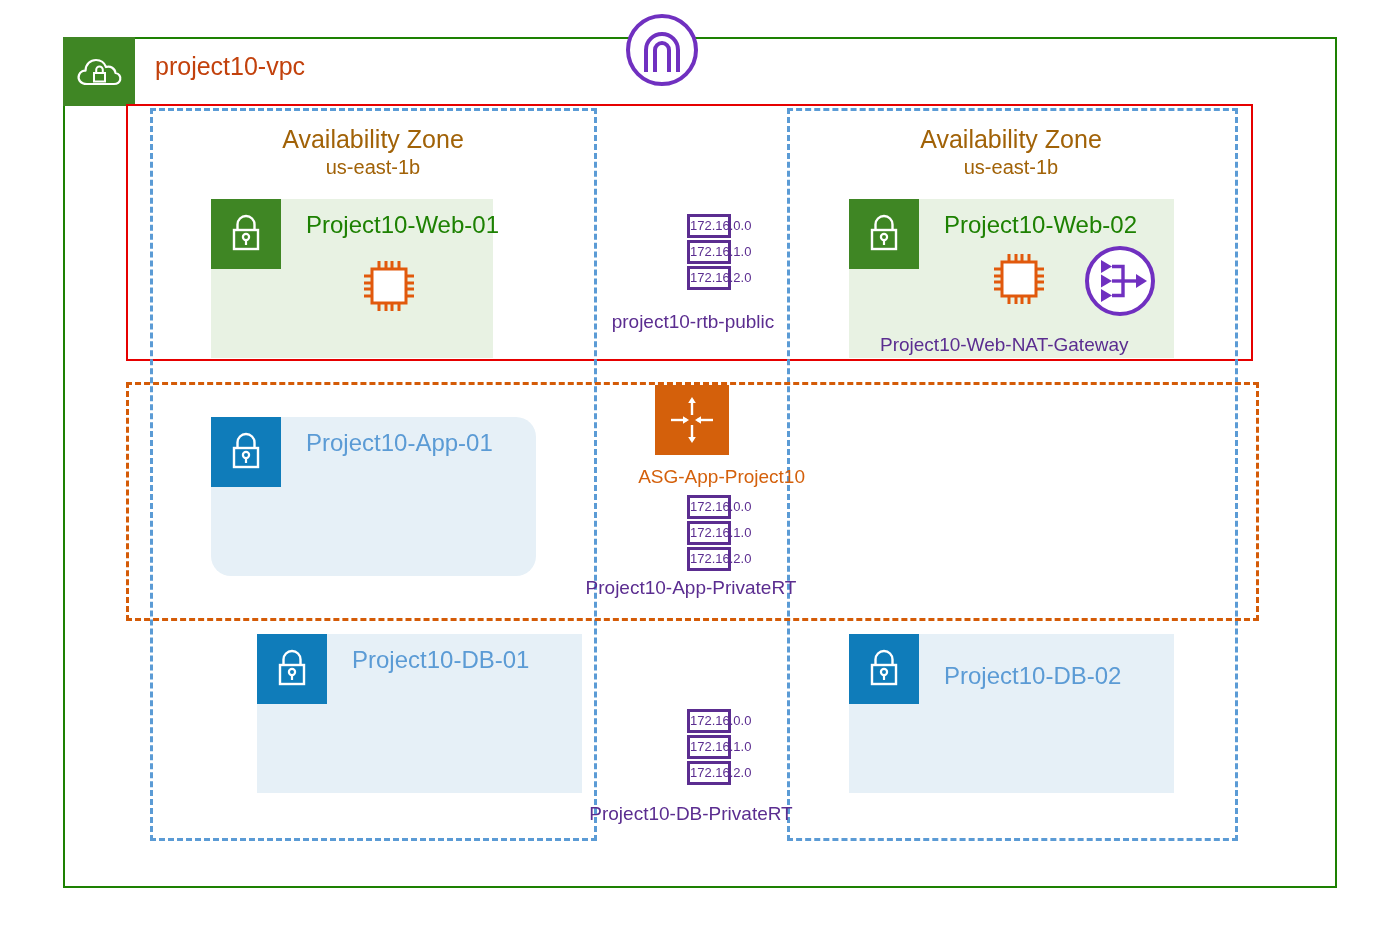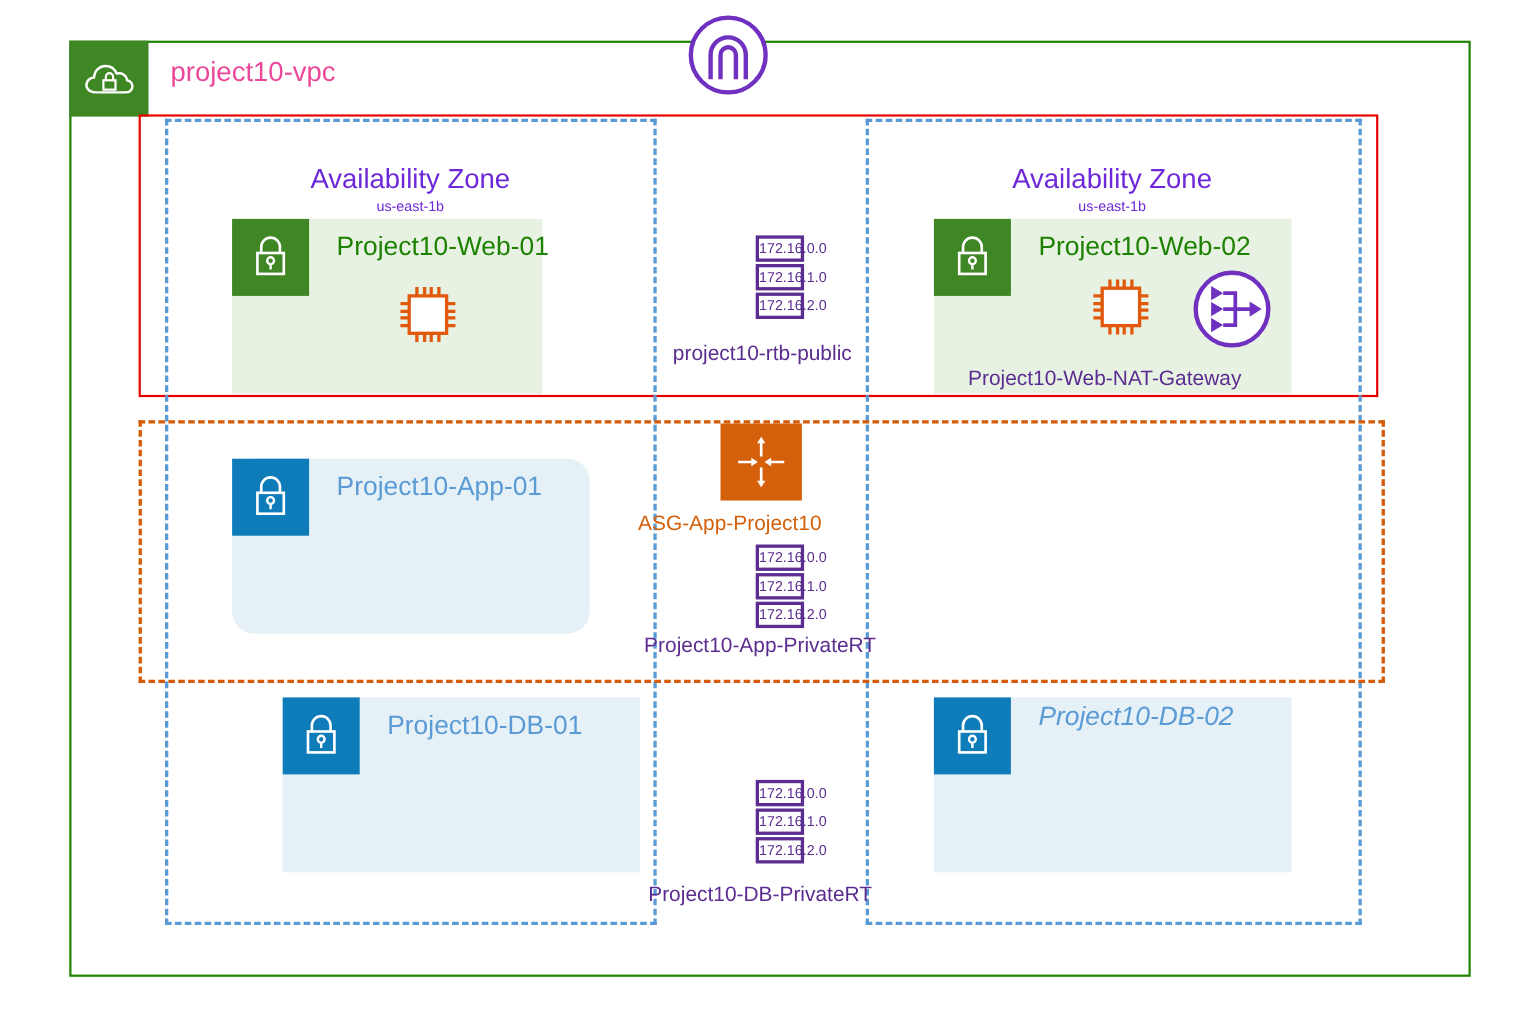--- a/index.html
+++ b/index.html
@@ -26,21 +26,21 @@
     border: 2px solid #1d8102;
   }
   #vpc-header-icon {
     left: 63px; top: 37px;
     width: 72px; height: 69px;
     background: #3f8624;
     display: flex; align-items: center; justify-content: center;
   }
   #vpc-title {
     left: 155px; top: 52px;
-    color: #ec4899;
+    color: #c2410c;
     font-size: 25px;
     white-space: nowrap;
   }
 
   
   #igw {
     left: 622px; top: 10px;
     width: 80px; height: 80px;
   }
 
@@ -66,27 +66,26 @@
 
   
   .az-box {
     border: 3px dashed #4a90d9;
     border-color: #5b9bd5;
   }
   #az-left-box  { left: 150px; top: 108px; width: 447px; height: 733px; }
   #az-right-box { left: 787px; top: 108px; width: 451px; height: 733px; }
 
   .az-title {
-    color: #6d28d9;
+    color: #a16207;
     text-align: center;
     white-space: nowrap;
-    margin-top: 24px;
   }
   .az-title .az-name { font-size: 25px; display: block; line-height: 1.05; }
-  .az-title .az-region { font-size: 13px; display: block; margin-top: 4px; }
+  .az-title .az-region { font-size: 20px; display: block; margin-top: 4px; }
   #az-left-title  { left: 190px; top: 126px; width: 366px; }
   #az-right-title { left: 828px; top: 126px; width: 366px; }
 
   
   .subnet {
     display: block;
   }
   .subnet-public  { background: #e8f2e3; }
   .subnet-private { background: #e6f0f7; }
 
@@ -116,21 +115,21 @@
   
   #subnet-app-01 { left: 211px; top: 417px; width: 325px; height: 159px; border-radius: 20px; }
   #subnet-app-02 { left: 849px; top: 417px; width: 325px; height: 159px; }
   #subnet-app-01 .subnet-label { left: 95px; top: 12px; }
   #subnet-app-02 .subnet-label { left: 95px; top: 12px; }
 
   
   #subnet-db-01 { left: 211px; top: 634px; width: 325px; height: 159px; margin-left: 46px; }
   #subnet-db-02 { left: 849px; top: 634px; width: 325px; height: 159px; }
   #subnet-db-01 .subnet-label { left: 95px; top: 12px; }
-  #subnet-db-02 .subnet-label { left: 95px; top: 4px; font-style: italic; }
+  #subnet-db-02 .subnet-label { left: 95px; top: 28px; }
 
   
   .ec2-icon { width: 62px; height: 62px; }
   #ec2-web-01 { left: 358px; top: 255px; }
   #ec2-web-02 { left: 988px; top: 248px; }
 
   
   #nat-gateway-icon { left: 1081px; top: 242px; width: 78px; height: 78px; }
   #nat-gateway-label {
     left: 880px; top: 334px;
@@ -144,21 +143,21 @@
   
   #asg-icon {
     left: 655px; top: 385px;
     width: 74px; height: 70px;
     background: #d4600b;
     display: flex; align-items: center; justify-content: center;
   }
   #asg-label {
     left: 580px; top: 466px;
     width: 225px;
-    text-align: left;
+    text-align: right;
     color: #d4600b;
     font-size: 19px;
     white-space: nowrap;
   }
 
   
   .route-table { width: 76px; }
   .cidr-row {
     border: 3px solid #5b2d90;
     background: #ffffff;

